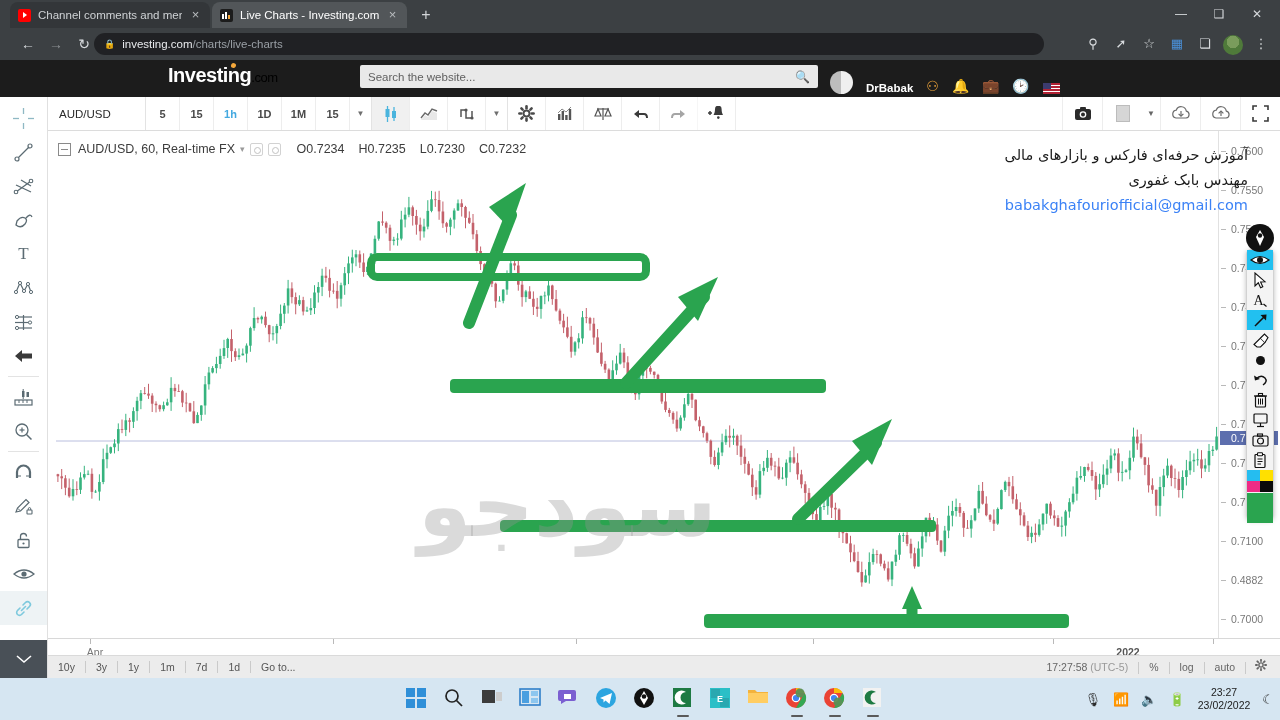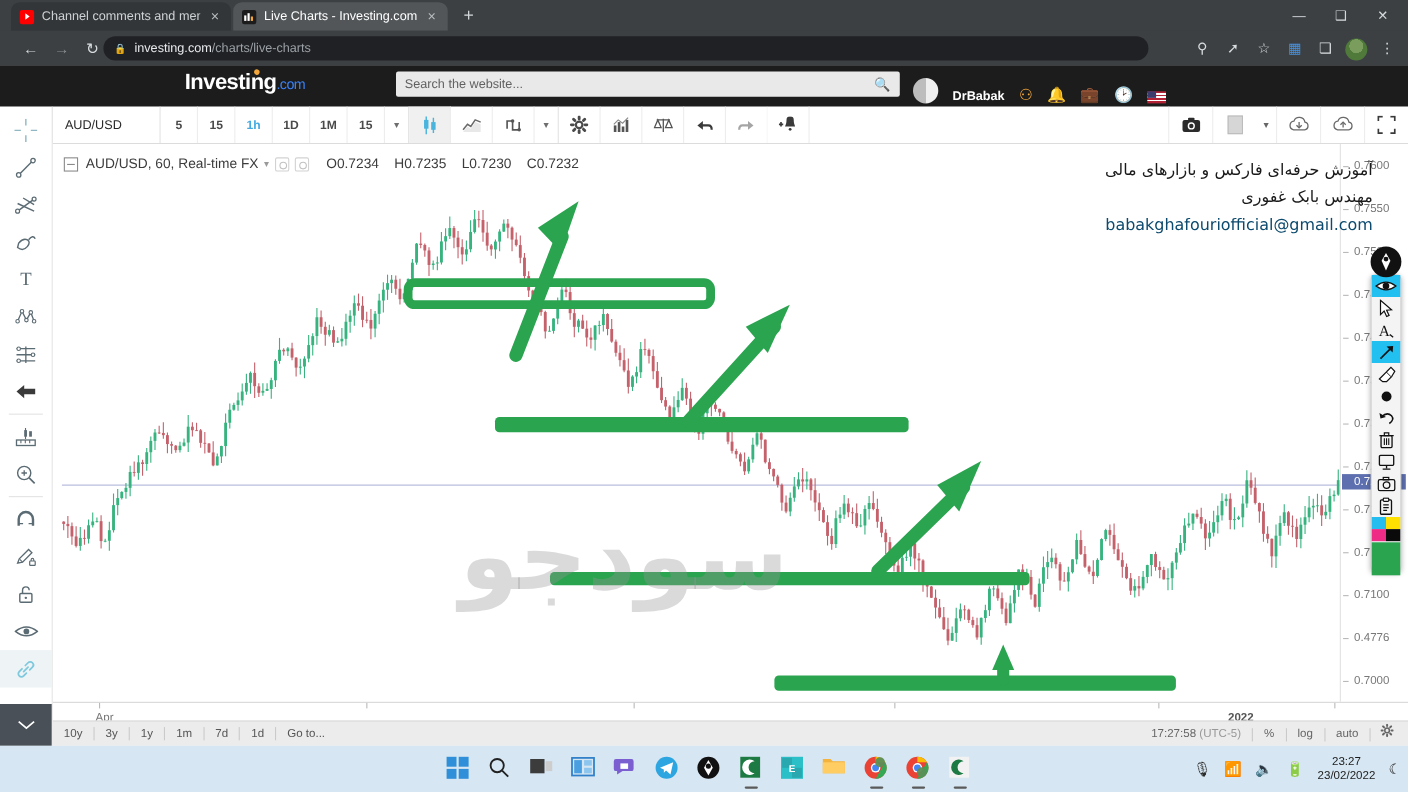--- a/index.html
+++ b/index.html
@@ -41,21 +41,21 @@
   #omnibox .url .gray { color:#9aa0a6; }
   #navright { position:absolute; right:6px; top:30px; height:28px; display:flex; align-items:center; gap:2px; }
   #navright .nr { width:26px; height:26px; color:#d9dcdf; font-size:13px; text-align:center; line-height:26px; }
   #profilepic { width:20px; height:20px; border-radius:50%;
                 background:radial-gradient(circle at 50% 35%, #7a9c5c 0 38%, #4f7a3a 39% 100%); }
 
   
   #inv-header { position:absolute; left:0; top:60px; width:1280px; height:37px; background:#1c1c1c; }
   #logo { position:absolute; left:168px; top:64px; font-size:20px; font-weight:bold; color:#fff;
           letter-spacing:-0.5px; }
-  #logo .dotcom { font-size:13px; font-weight:normal; color:#3b82f6; }
+  #logo .dotcom { font-size:13px; font-weight:normal; color:#000000; }
   #logo .dot { position:absolute; left:63px; top:-1px; width:5px; height:5px; background:#f3a73b;
                border-radius:50%; transform:rotate(20deg); }
   #searchbox { position:absolute; left:360px; top:65px; width:458px; height:23px; background:#e9e9e9;
                border-radius:2px; display:flex; align-items:center; padding:0 8px; }
   #searchbox .sp { flex:1; font-size:11.5px; color:#616161; }
   #searchbox .mag { font-size:12px; color:#7a7a7a; }
   #hdr-right { position:absolute; left:830px; top:62px; height:32px; display:flex; align-items:flex-end; gap:13px; }
   #hdr-right .avatar { width:23px; height:23px; border-radius:50%;
       background:linear-gradient(90deg,#bdbdbd 0 50%, #efefef 50% 100%); }
   #hdr-right .uname { font-size:11.5px; color:#fff; font-weight:bold; }
@@ -120,21 +120,21 @@
   #legend .mini { width:13px; height:13px; border:1px solid #d2d2d2; margin-left:5px;
                   border-radius:2px; position:relative; }
   #legend .mini::after { content:''; position:absolute; left:3.5px; top:3.5px; width:5px; height:5px;
                   border:1px solid #c2c2c2; border-radius:50%; }
   #legend .ohlc { margin-left:16px; display:flex; gap:14px; font-size:12.5px; color:#3c3c3c; }
 
   
   #fa-note { position:absolute; right:32px; top:12px; text-align:right; z-index:7;
              font-family:"DejaVu Sans", sans-serif; direction:rtl; }
   #fa-note .l1, #fa-note .l2 { font-size:14.5px; color:#1a1a1a; line-height:25px; }
-  #fa-note .l3 { font-size:14.5px; color:#0c4a6e; line-height:25px; direction:ltr; }
+  #fa-note .l3 { font-size:14.5px; color:#3b82f6; line-height:25px; direction:ltr; }
   #wm-center { position:absolute; left:370px; top:325px; font-size:86px; font-weight:bold;
                color:rgba(150,150,150,0.35); font-family:"DejaVu Sans", sans-serif; direction:rtl;
                z-index:3; pointer-events:none; }
 
   
   #bottom-bar { position:absolute; left:48px; top:655px; width:1232px; height:23px;
                 background:#ececec; border-top:1px solid #dadada; display:flex; align-items:center; }
   .bb-item { font-size:10.5px; color:#555; padding:0 10px; height:23px; line-height:23px; }
   .bb-div { width:1px; height:12px; background:#cacaca; }
   #bb-right { position:absolute; right:4px; top:0; height:23px; display:flex; align-items:center; }
@@ -1180,21 +1180,21 @@
       <div class="pa-tick" style="top: 58.5px;">0.7550</div>
       <div class="pa-tick" style="top: 97.5px;">0.7500</div>
       <div class="pa-tick" style="top: 136.5px;">0.7450</div>
       <div class="pa-tick" style="top: 175.5px;">0.7400</div>
       <div class="pa-tick" style="top: 214.5px;">0.7350</div>
       <div class="pa-tick" style="top: 253.5px;">0.7300</div>
       <div class="pa-tick" style="top: 292.5px;">0.7250</div>
       <div class="pa-tick" style="top: 331.5px;">0.7200</div>
       <div class="pa-tick" style="top: 370.5px;">0.7150</div>
       <div class="pa-tick" style="top: 409.5px;">0.7100</div>
-      <div class="pa-tick" style="top: 448.5px;">0.4776</div>
+      <div class="pa-tick" style="top: 448.5px;">0.4882</div>
       <div class="pa-tick" style="top: 487.5px;">0.7000</div>
       <div id="cur-price" style="top: 306.54px;">0.7232</div>
     </div>
 
   <div id="time-axis">
     <span class="ta-tick" style="left:42px;"></span>
     <span class="ta-tick" style="left:285px;"></span>
     <span class="ta-tick" style="left:528px;"></span>
     <span class="ta-tick" style="left:765px;"></span>
     <span class="ta-tick" style="left:1005px;"></span>

